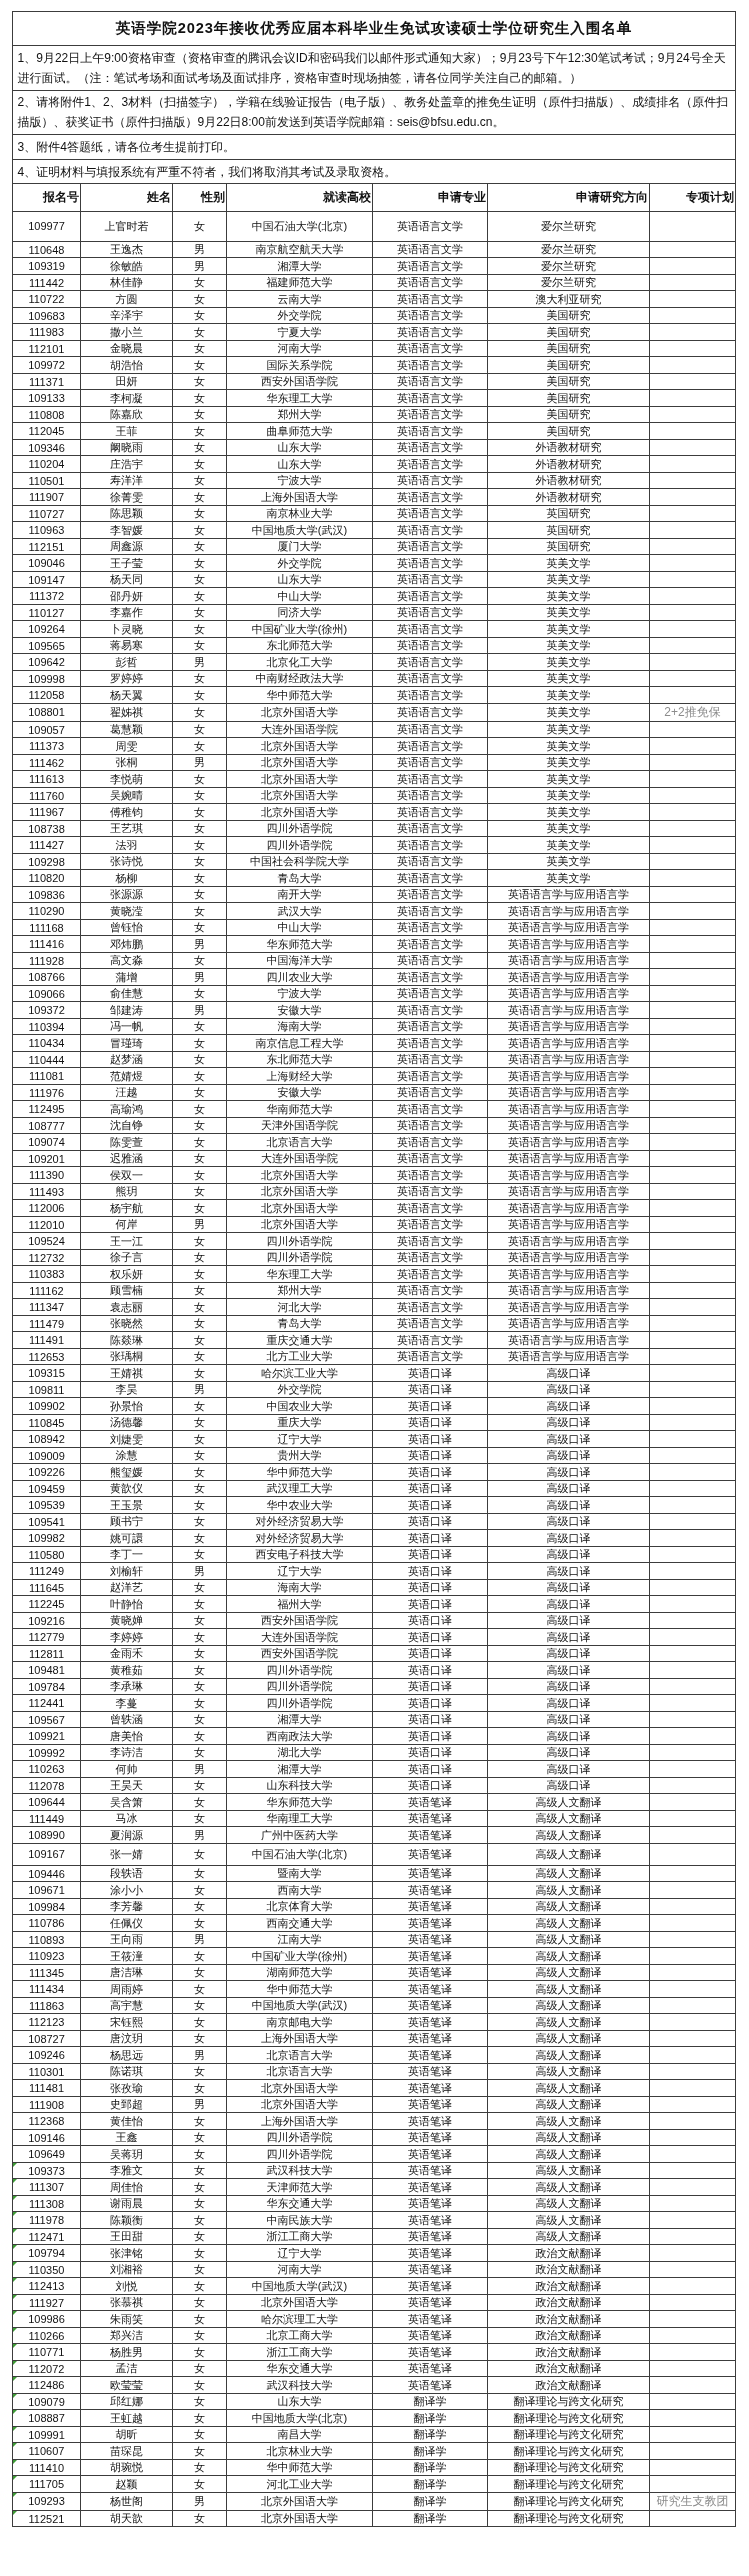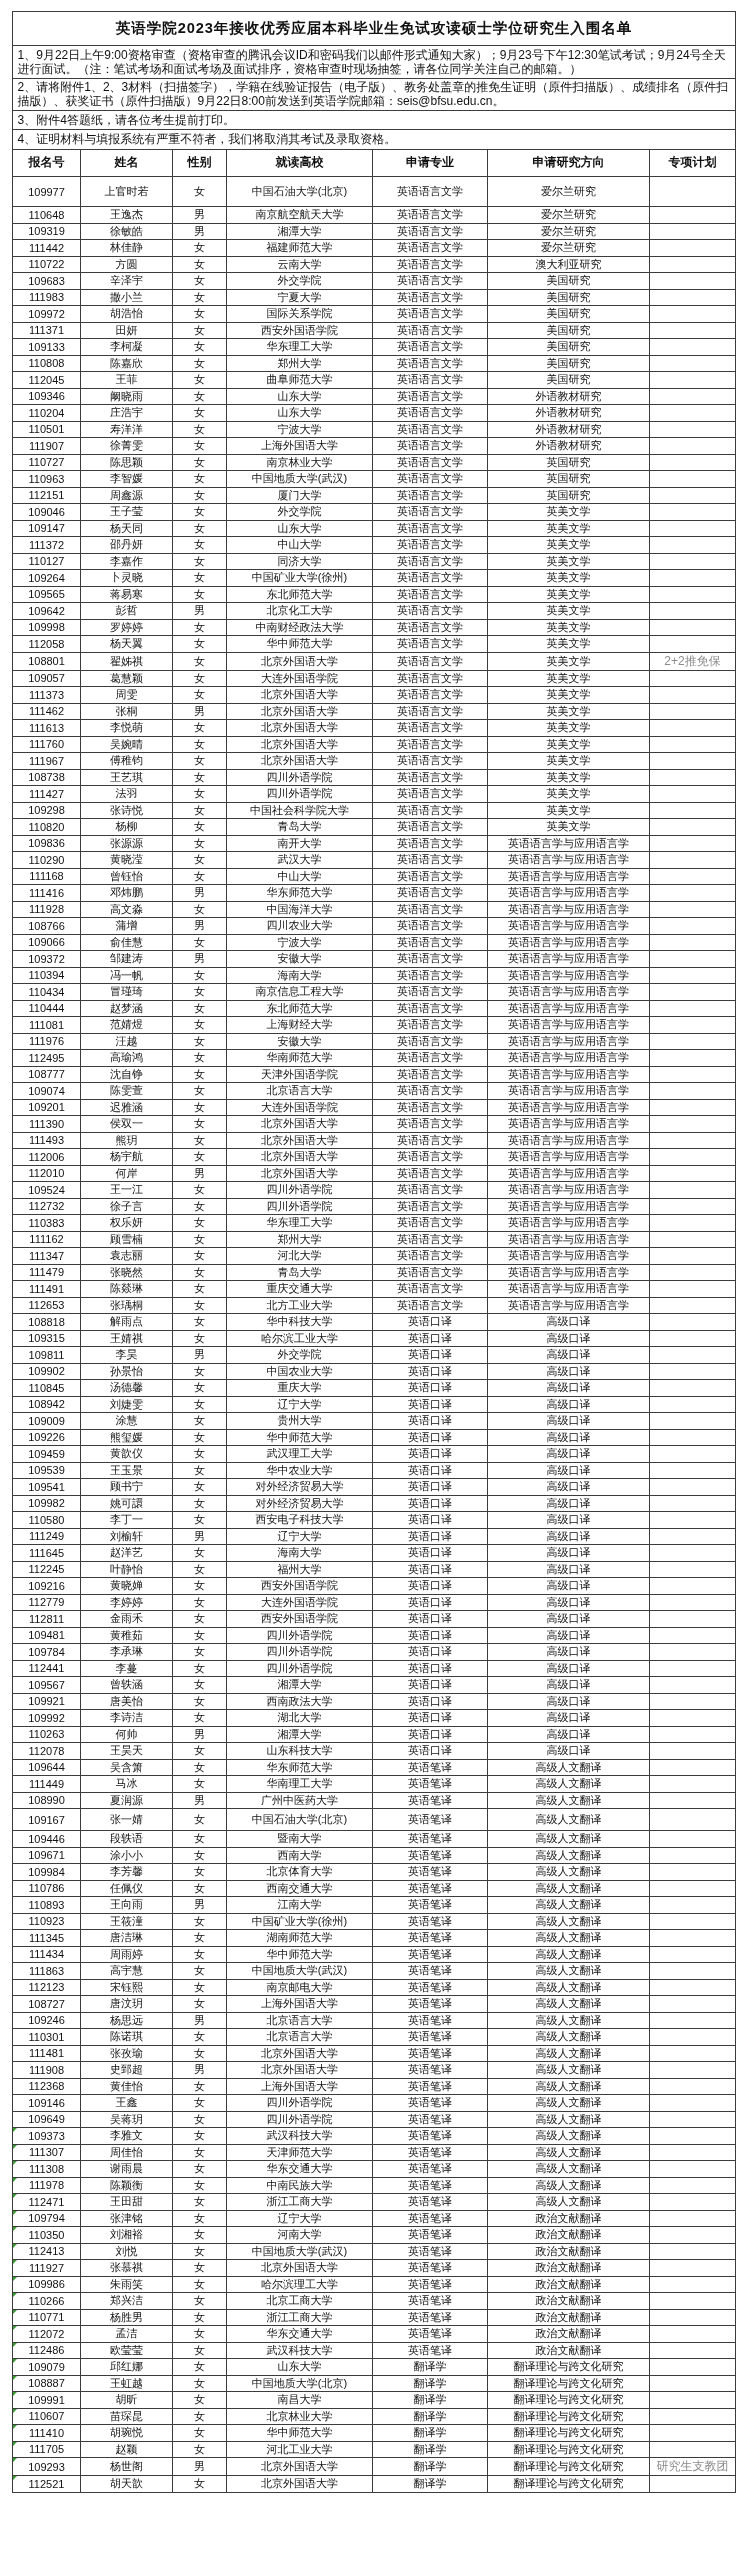--- a/index.html
+++ b/index.html
@@ -15,26 +15,26 @@
   .sheet td,.sheet th{
     border:0.9px solid #3c3c3c;
     overflow:hidden;white-space:nowrap;
     font-weight:normal;
   }
   tr.title-row td{
     height:33px;text-align:center;font-size:14.6px;font-weight:bold;
     letter-spacing:0.9px;white-space:nowrap;
   }
   tr.note-row td{
-    font-size:12px;line-height:14px;padding:1.8px 4.6px;
+    font-size:12px;line-height:20px;padding:1.8px 4.6px;
     text-align:left;white-space:normal;word-break:break-all;
   }
   tr.note-row.short td{height:14.6px;}
   tr.head-row th{
-    height:24.6px;text-align:center;font-size:12px;font-weight:bold;
+    height:24.6px;text-align:right;font-size:12px;font-weight:bold;
   }
   tbody td{
     height:15.5px;text-align:center;font-size:11px;padding:0 1.8px;
   }
   td.grey-note{color:#8c8c8c;font-size:12px;}
   td.marked{position:relative;}
   .tri{
     position:absolute;left:0;top:0;width:0;height:0;
     border-top:4.6px solid #3d9b35;border-right:4.6px solid transparent;
   }
@@ -136,20 +136,29 @@
       <tr>
         <td>111983</td>
         <td>撒小兰</td>
         <td>女</td>
         <td>宁夏大学</td>
         <td>英语语言文学</td>
         <td>美国研究</td>
         <td></td>
       </tr>
       <tr>
+        <td>112101</td>
+        <td>金晓晨</td>
+        <td>女</td>
+        <td>河南大学</td>
+        <td>英语语言文学</td>
+        <td>美国研究</td>
+        <td></td>
+      </tr>
+      <tr>
         <td>109972</td>
         <td>胡浩怡</td>
         <td>女</td>
         <td>国际关系学院</td>
         <td>英语语言文学</td>
         <td>美国研究</td>
         <td></td>
       </tr>
       <tr>
         <td>111371</td>
@@ -682,29 +691,20 @@
         <td>英语语言学与应用语言学</td>
         <td></td>
       </tr>
       <tr>
         <td>112653</td>
         <td>张瑀桐</td>
         <td>女</td>
         <td>北方工业大学</td>
         <td>英语语言文学</td>
         <td>英语语言学与应用语言学</td>
-        <td></td>
-      </tr>
-      <tr>
-        <td>108818</td>
-        <td>解雨点</td>
-        <td>女</td>
-        <td>华中科技大学</td>
-        <td>英语口译</td>
-        <td>高级口译</td>
         <td></td>
       </tr>
       <tr>
         <td>109315</td>
         <td>王婧祺</td>
         <td>女</td>
         <td>哈尔滨工业大学</td>
         <td>英语口译</td>
         <td>高级口译</td>
         <td></td>

